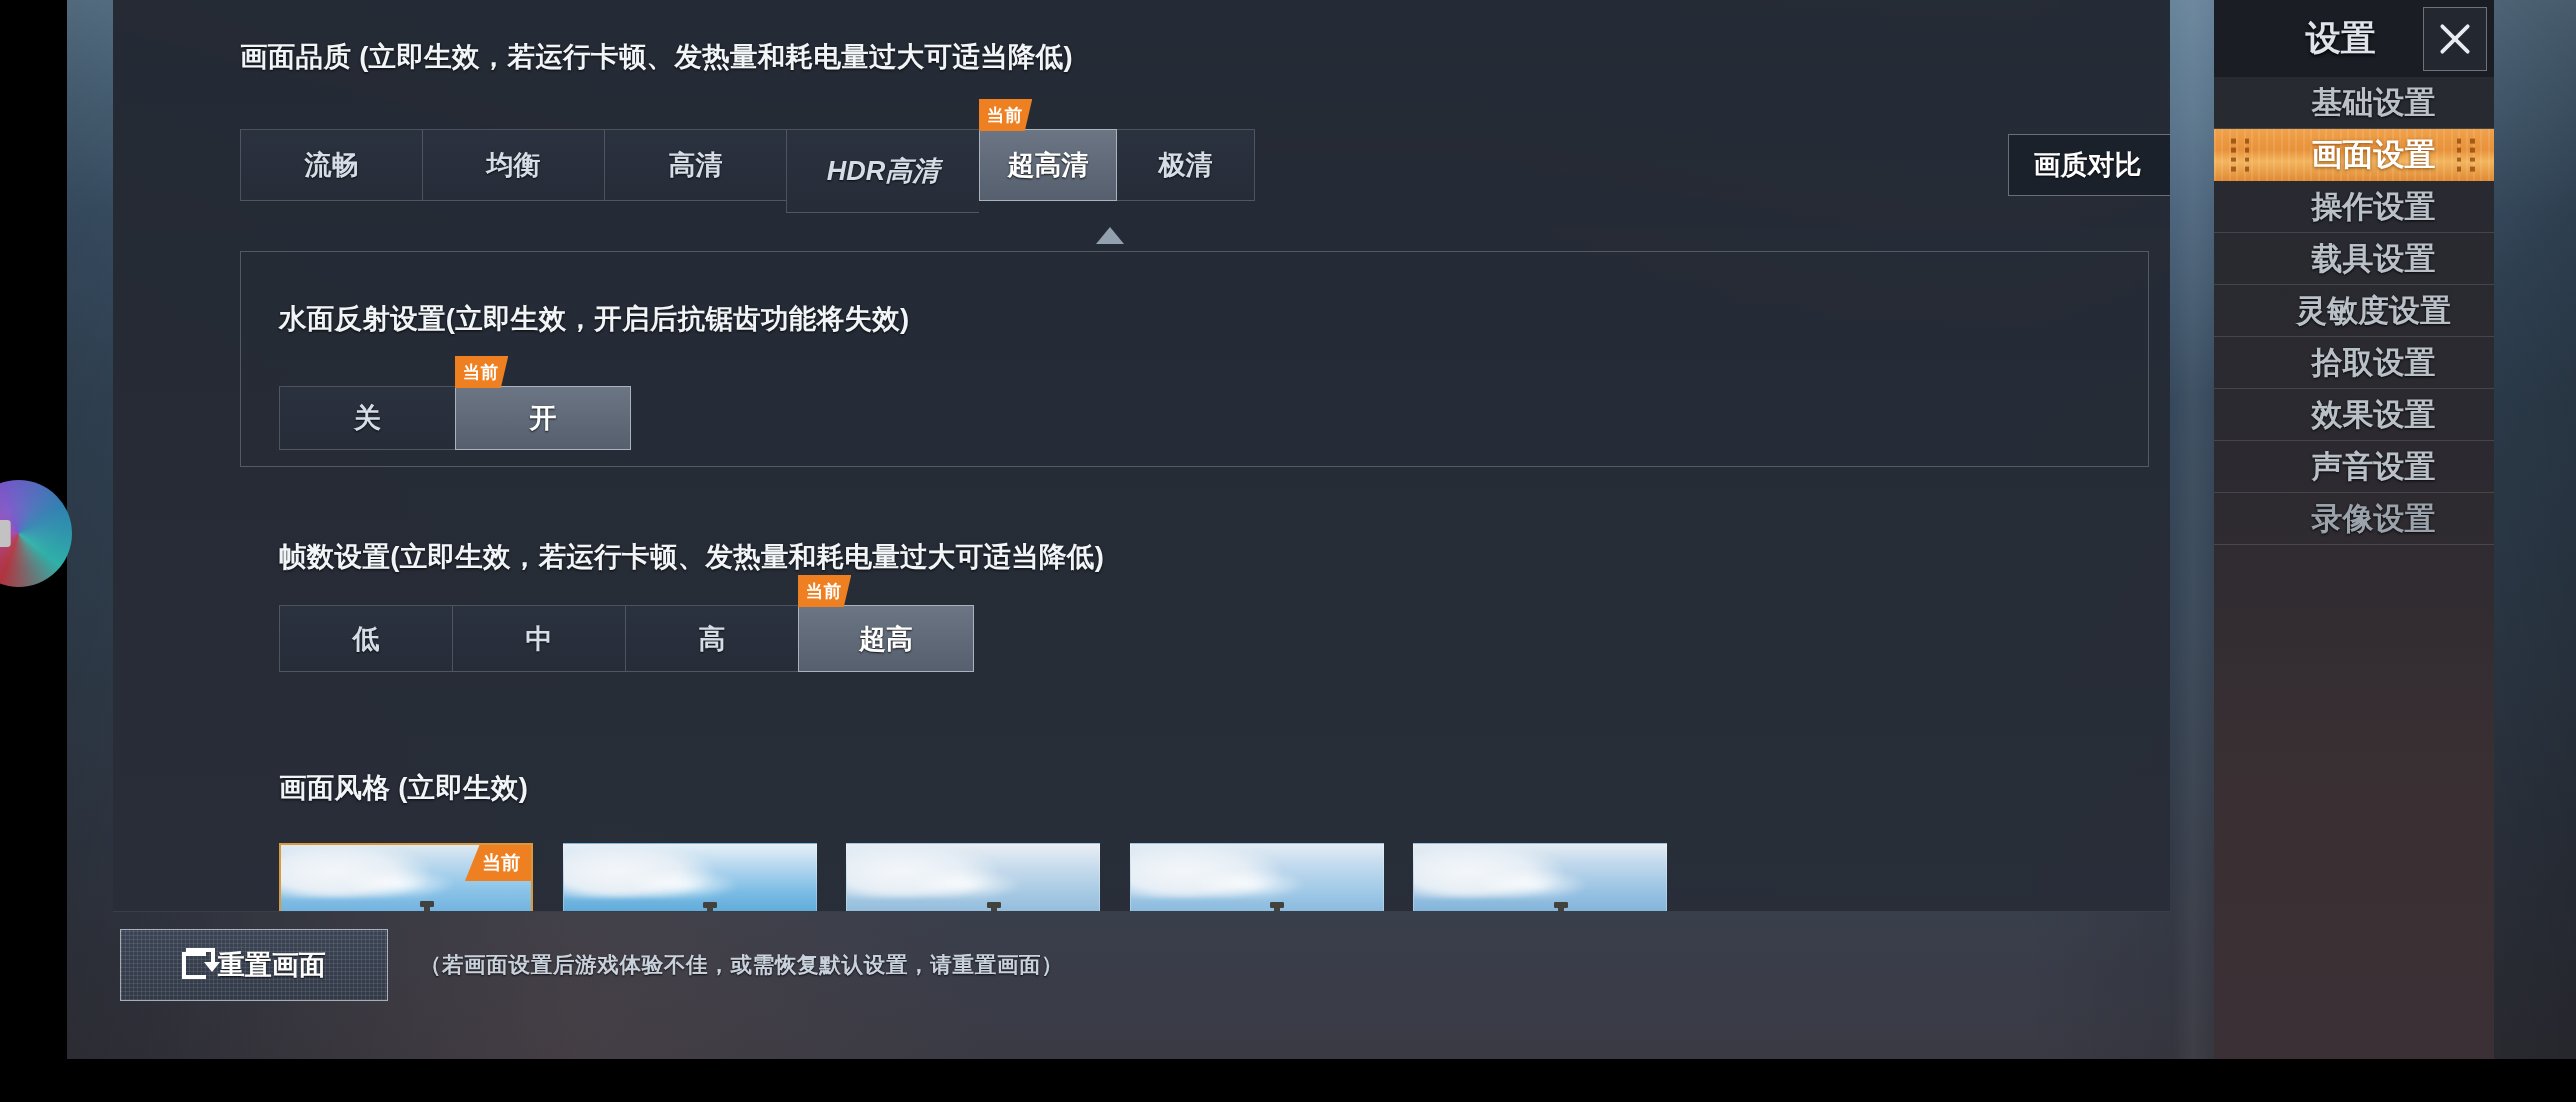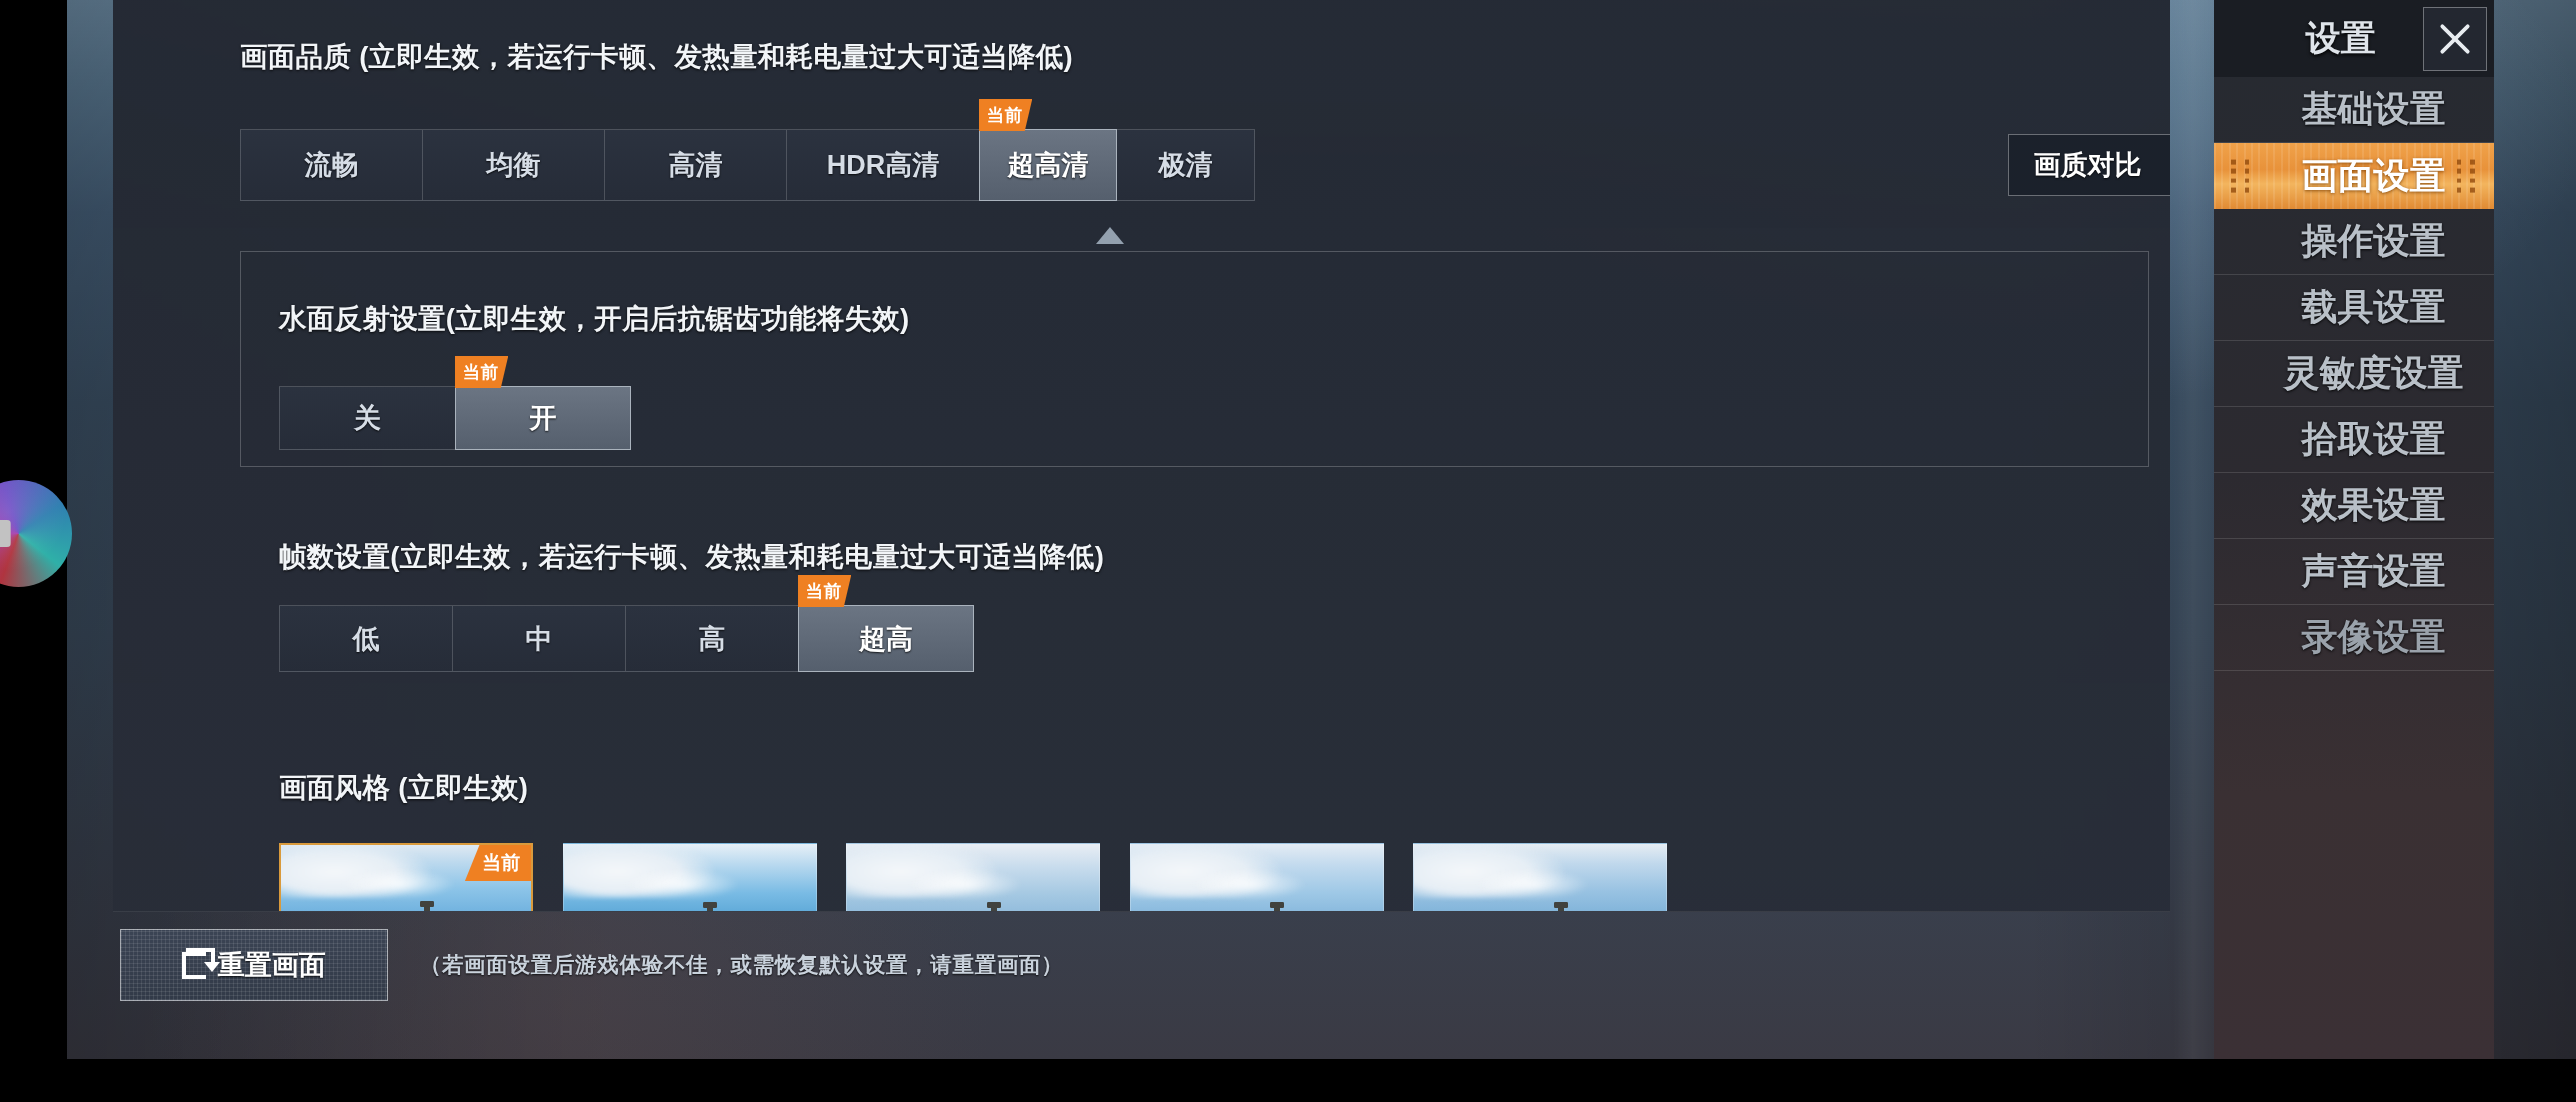--- a/index.html
+++ b/index.html
@@ -181,22 +181,22 @@
     flex:1; text-align:center; color:#dfe4ea; font-size:35px; font-weight:bold;
     text-shadow:0 2px 3.4px rgba(0,0,0,.9); padding-left:12px;margin-left:32px;
   }
   .sb-close{
     width:64px; height:64px; margin-right:6.7px; background:#232730;
     border:0.7px solid rgba(255,255,255,.35);
     display:flex; align-items:center; justify-content:center;
   }
   .sb-close svg{ width:38px;height:38px; }
   .sb-item{
-    height:66px; display:flex; align-items:center; justify-content:center; position:relative;
-    color:#b9c0c8; font-size:36px; font-weight:bold;
+    height:52px; display:flex; align-items:center; justify-content:center; position:relative;
+    color:#b9c0c8; font-size:31px; font-weight:bold;
     text-shadow:0 1.3px 2.7px rgba(0,0,0,.9);
     border-bottom:0.7px solid rgba(255,255,255,.13);
     padding-left:39px;
   }
   .sb-item.active{
     background:
       repeating-linear-gradient(90deg, rgba(255,255,255,.10) 0 2px, rgba(255,255,255,0) 2px 7.4px),
       linear-gradient(180deg,#f0a24a 0%,#e8923a 40%,#f3b55e 62%,#e08a33 100%);
     color:#ffffff; border-bottom:none; text-shadow:0 1.3px 3.4px rgba(120,60,0,.85);
   }
@@ -232,21 +232,21 @@
       <div class="seg-row" style="position:absolute;left:127px;top:129px;">
         <div class="seg" style="width:182px;height:72px;">
           <span>流畅</span>
         </div>
         <div class="seg" style="width:182px;height:72px;">
           <span>均衡</span>
         </div>
         <div class="seg" style="width:182px;height:72px;">
           <span>高清</span>
         </div>
-        <div class="seg" style="width:193px;height:72px;">
+        <div class="seg" style="width:193px;height:84px;font-style:italic;">
           <span>HDR高清</span>
         </div>
         <div class="seg active" style="width:138px;height:72px;">
           <div class="cur-badge">当前</div>
           <span>超高清</span>
         </div>
         <div class="seg" style="width:138px;height:72px;">
           <span>极清</span>
         </div>
       </div>

